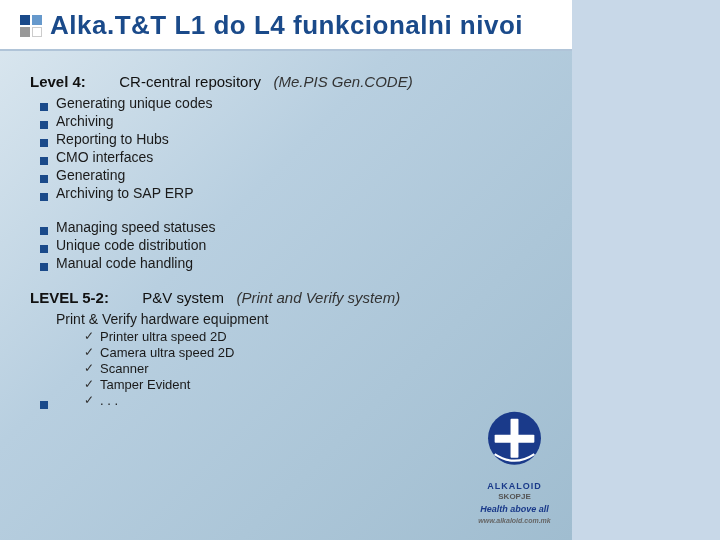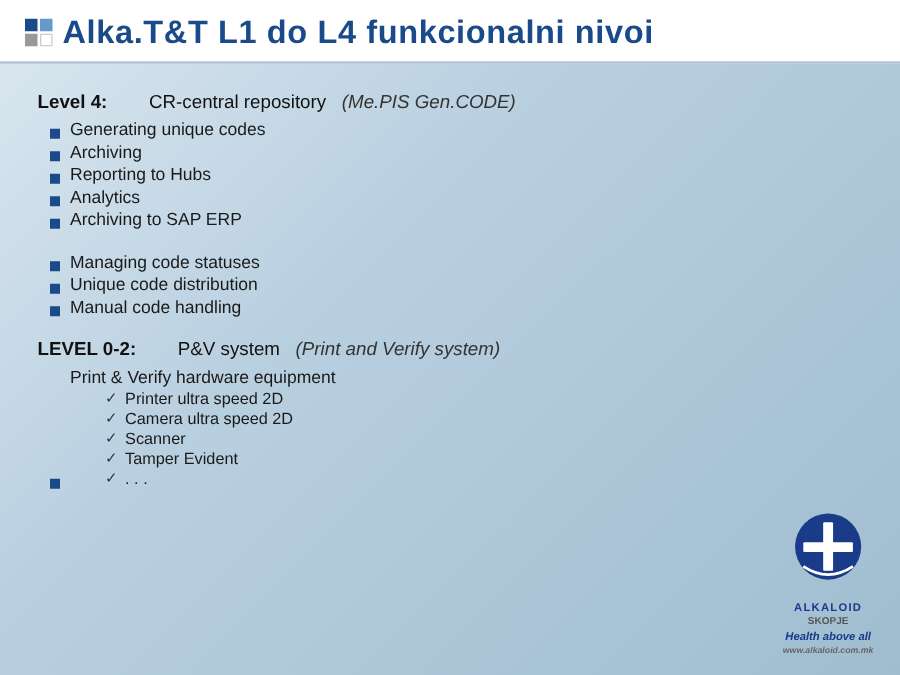--- a/index.html
+++ b/index.html
@@ -6,21 +6,21 @@
 
     body {
       width: 720px;
       height: 540px;
       overflow: hidden;
       font-family: Arial, sans-serif;
       background: #c8d8e8;
     }
 
     .slide {
-      width: 720px;
+      width: 572px;
       height: 540px;
       background: linear-gradient(135deg, #dce8f0 0%, #b8cfe0 40%, #a0bdd0 100%);
       position: relative;
       padding: 0;
     }
 
     
     .header {
       background: white;
       padding: 10px 20px 8px 20px;
@@ -213,49 +213,53 @@
         <li>
             <span class="bullet-square"></span>
             <span>Archiving</span>
           </li>
         <li>
             <span class="bullet-square"></span>
             <span>Reporting to Hubs</span>
           </li>
         <li>
             <span class="bullet-square"></span>
-            <span>Analytics</span>
+            <span>CMO interfaces</span>
+          </li>
+        <li>
+            <span class="bullet-square"></span>
+            <span>Generating</span>
           </li>
         <li>
             <span class="bullet-square"></span>
             <span>Archiving to SAP ERP</span>
           </li>
       </ul>
     </div>
 
     <div class="section">
       <ul class="bullet-list">
         <li>
             <span class="bullet-square"></span>
-            <span>Managing code statuses</span>
+            <span>Managing speed statuses</span>
           </li>
         <li>
             <span class="bullet-square"></span>
             <span>Unique code distribution</span>
           </li>
         <li>
             <span class="bullet-square"></span>
             <span>Manual code handling</span>
           </li>
       </ul>
     </div>
 
     <div class="section">
       <div class="section-title">
-        <span class="level-label">LEVEL 0-2:</span>
+        <span class="level-label">LEVEL 5-2:</span>
         &nbsp;&nbsp;&nbsp;&nbsp;&nbsp;&nbsp;
         <span class="system-name">P&amp;V system</span>
         &nbsp;
         <span class="system-code">(Print and Verify system)</span>
       </div>
       <ul class="bullet-list">
         <li>
           <span class="bullet-square"></span>
           <div>
             <span>Print &amp; Verify hardware equipment</span>

